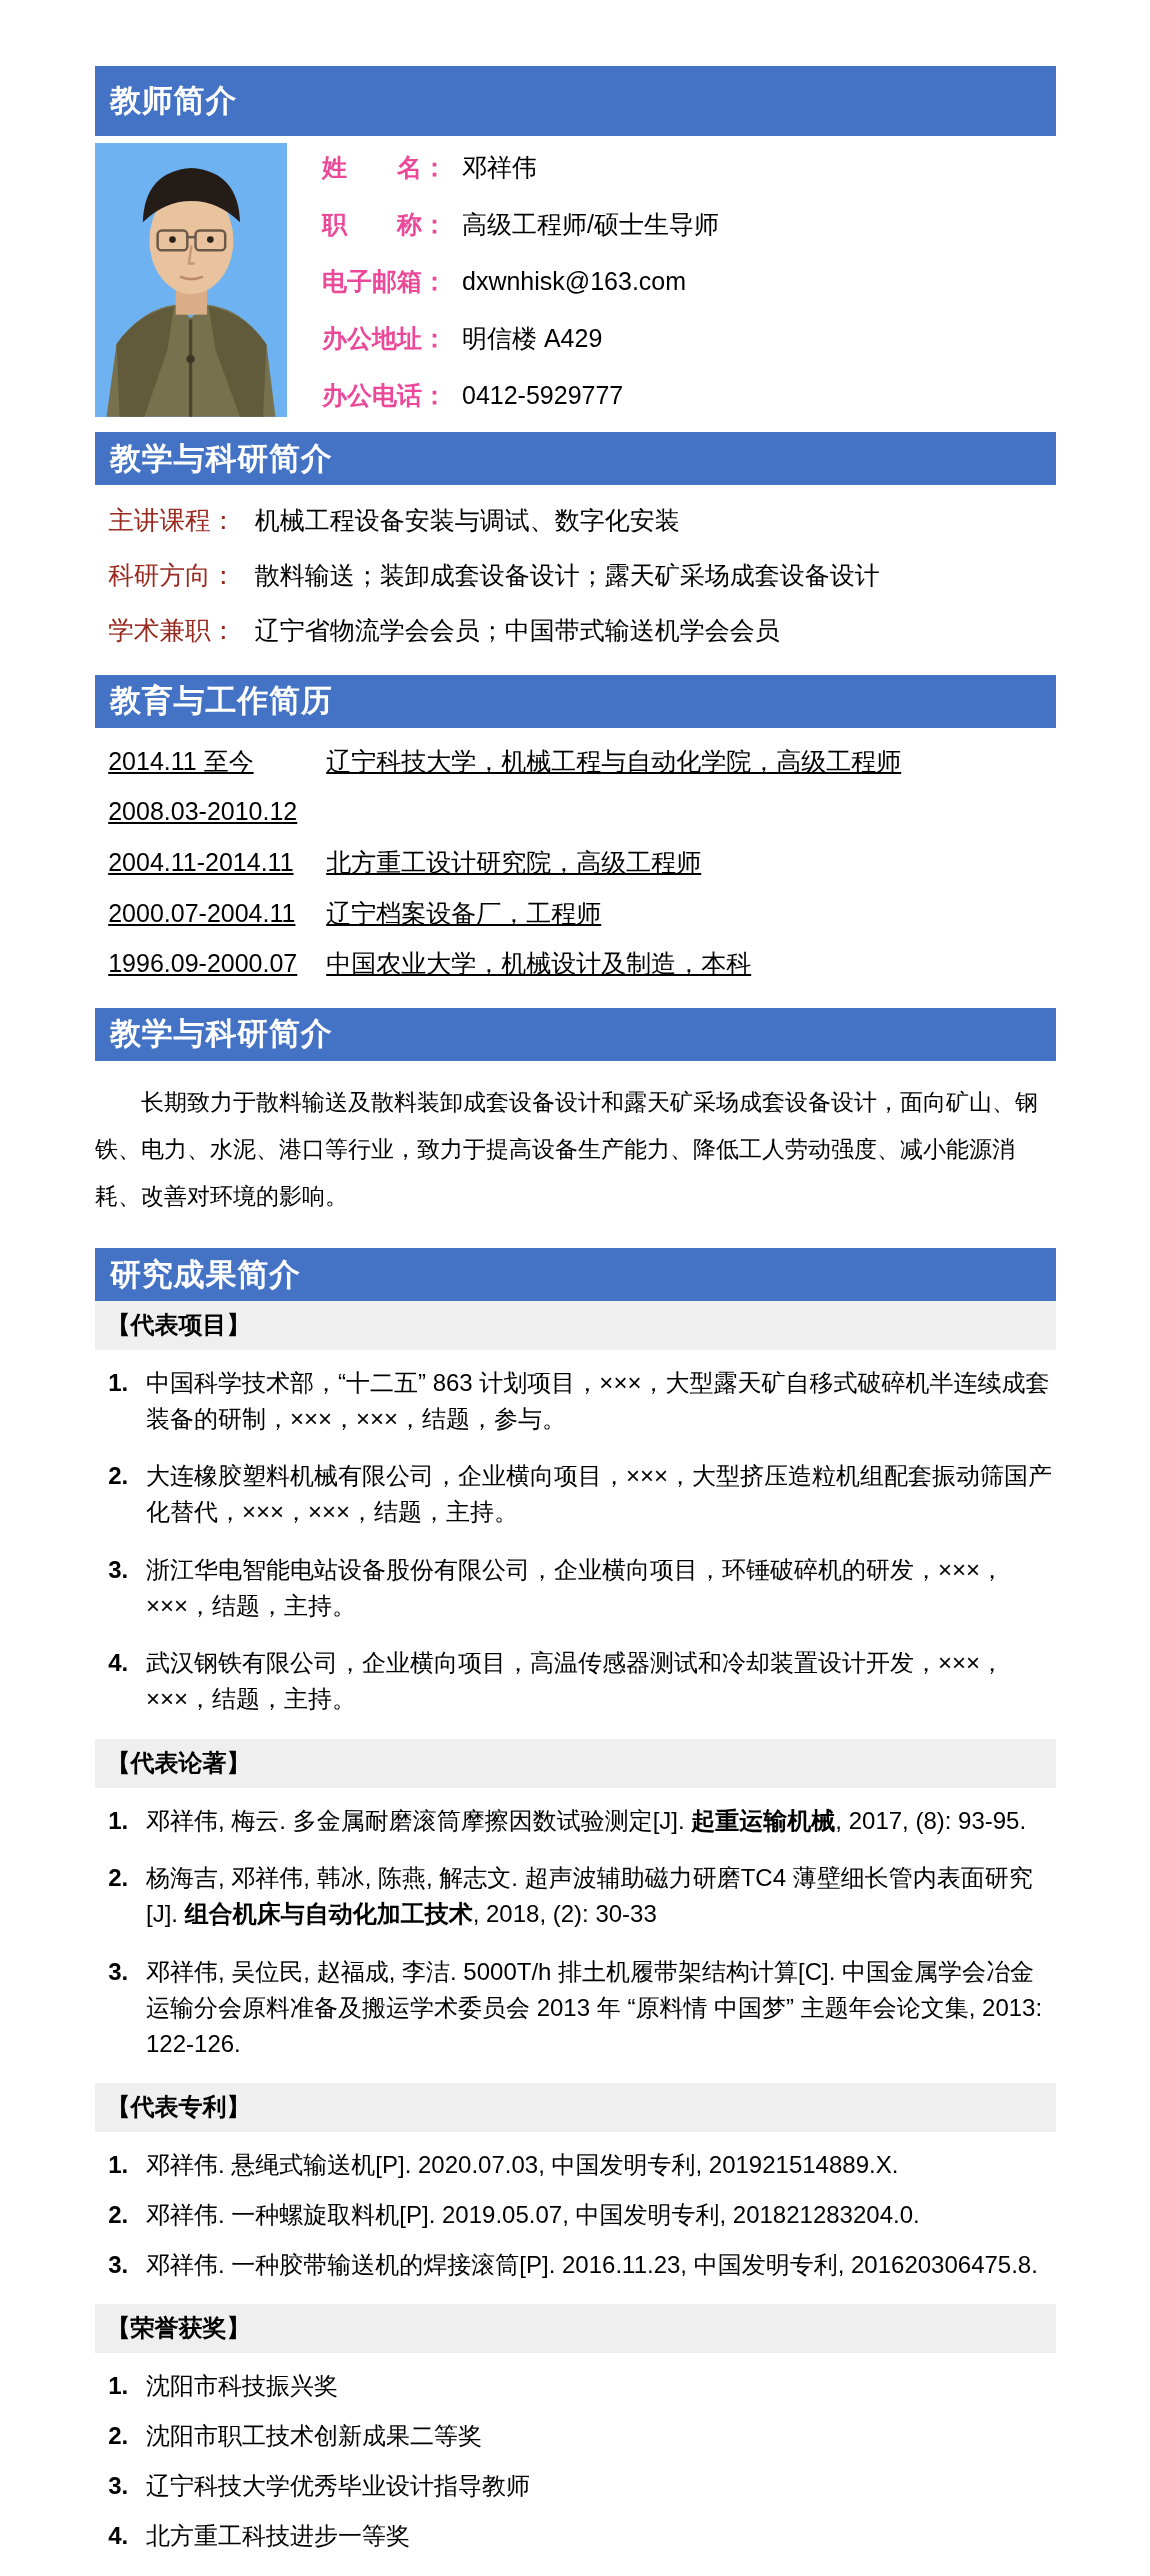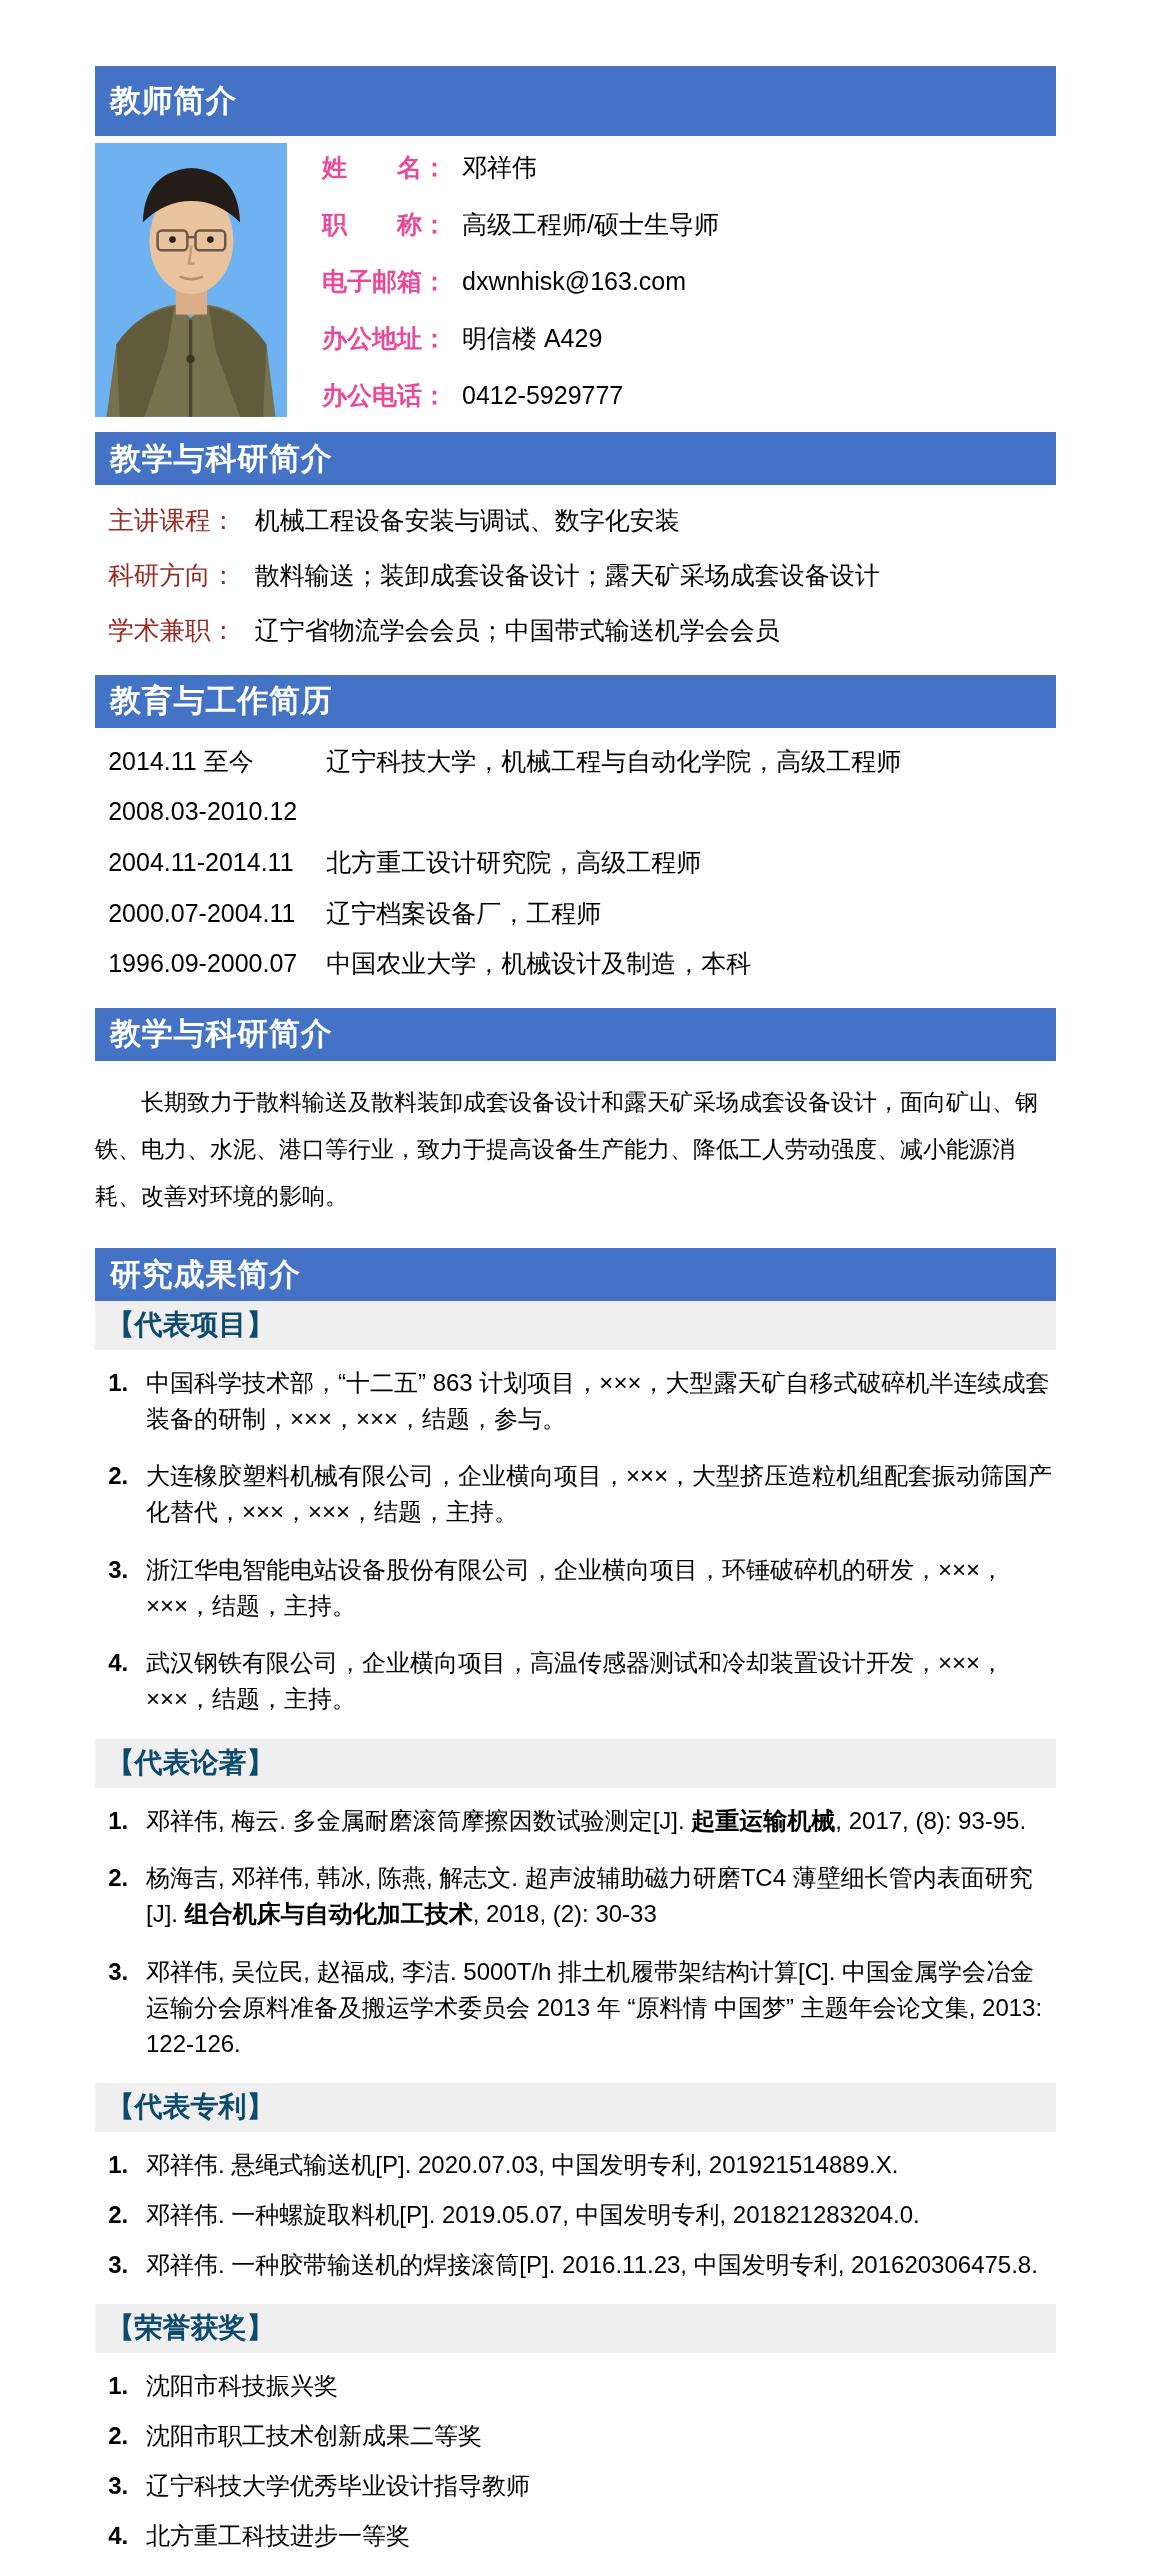--- a/index.html
+++ b/index.html
@@ -22,23 +22,23 @@
     font-size: 31px;
     line-height: 31px;
     padding: 10.7px 15px 11.6px 15px;
     letter-spacing: 0.8px;
   }
   .bar.tall { padding: 19px 15px 20px 15px; }
 
   
   .subbar {
     background: #EFEFEF;
-    color: #0c4a6e;
+    color: #000000;
     font-weight: bold;
-    font-size: 28px;
+    font-size: 24px;
     line-height: 28px;
     padding: 10px 11.6px 10.7px 11.6px;
   }
   .subbar.gap-top { margin-top: 21.5px; }
 
   
   .profile-wrap { display: flex; margin-top: 6.6px; min-height: 281px; }
   .photo {
     flex: 0 0 192px;
     width: 192px; height: 274px;
@@ -56,21 +56,21 @@
   .field-value { color: #000; }
 
   
   .kv-row { padding-left: 13.2px; margin-top: 20px; font-size: 25px; line-height: 35px; }
   .kv-row:first-of-type { margin-top: 18px; }
   .kv-label { color: #9A2A20; font-weight: normal; font-size: 25.6px; }
   .kv-value { margin-left: 11.6px; }
   .section-teaching-body { margin-bottom: 18px; }
 
   
-  .hist-row { display: flex; padding-left: 13.2px; margin-top: 15.7px; font-size: 25px; line-height: 35px; }
+  .hist-row { display: flex; padding-left: 13.2px; margin-top: 15.7px; font-size: 25px; line-height: 35px; text-decoration: underline; }
   .hist-period { flex: 0 0 218px; }
   .hist-detail { flex: 1; }
   .section-history-body { margin-bottom: 20px; }
 
   
   .para {
     font-size: 23px;
     line-height: 47px;
     text-indent: 2em;
     margin: 18px 0 28px 0;

